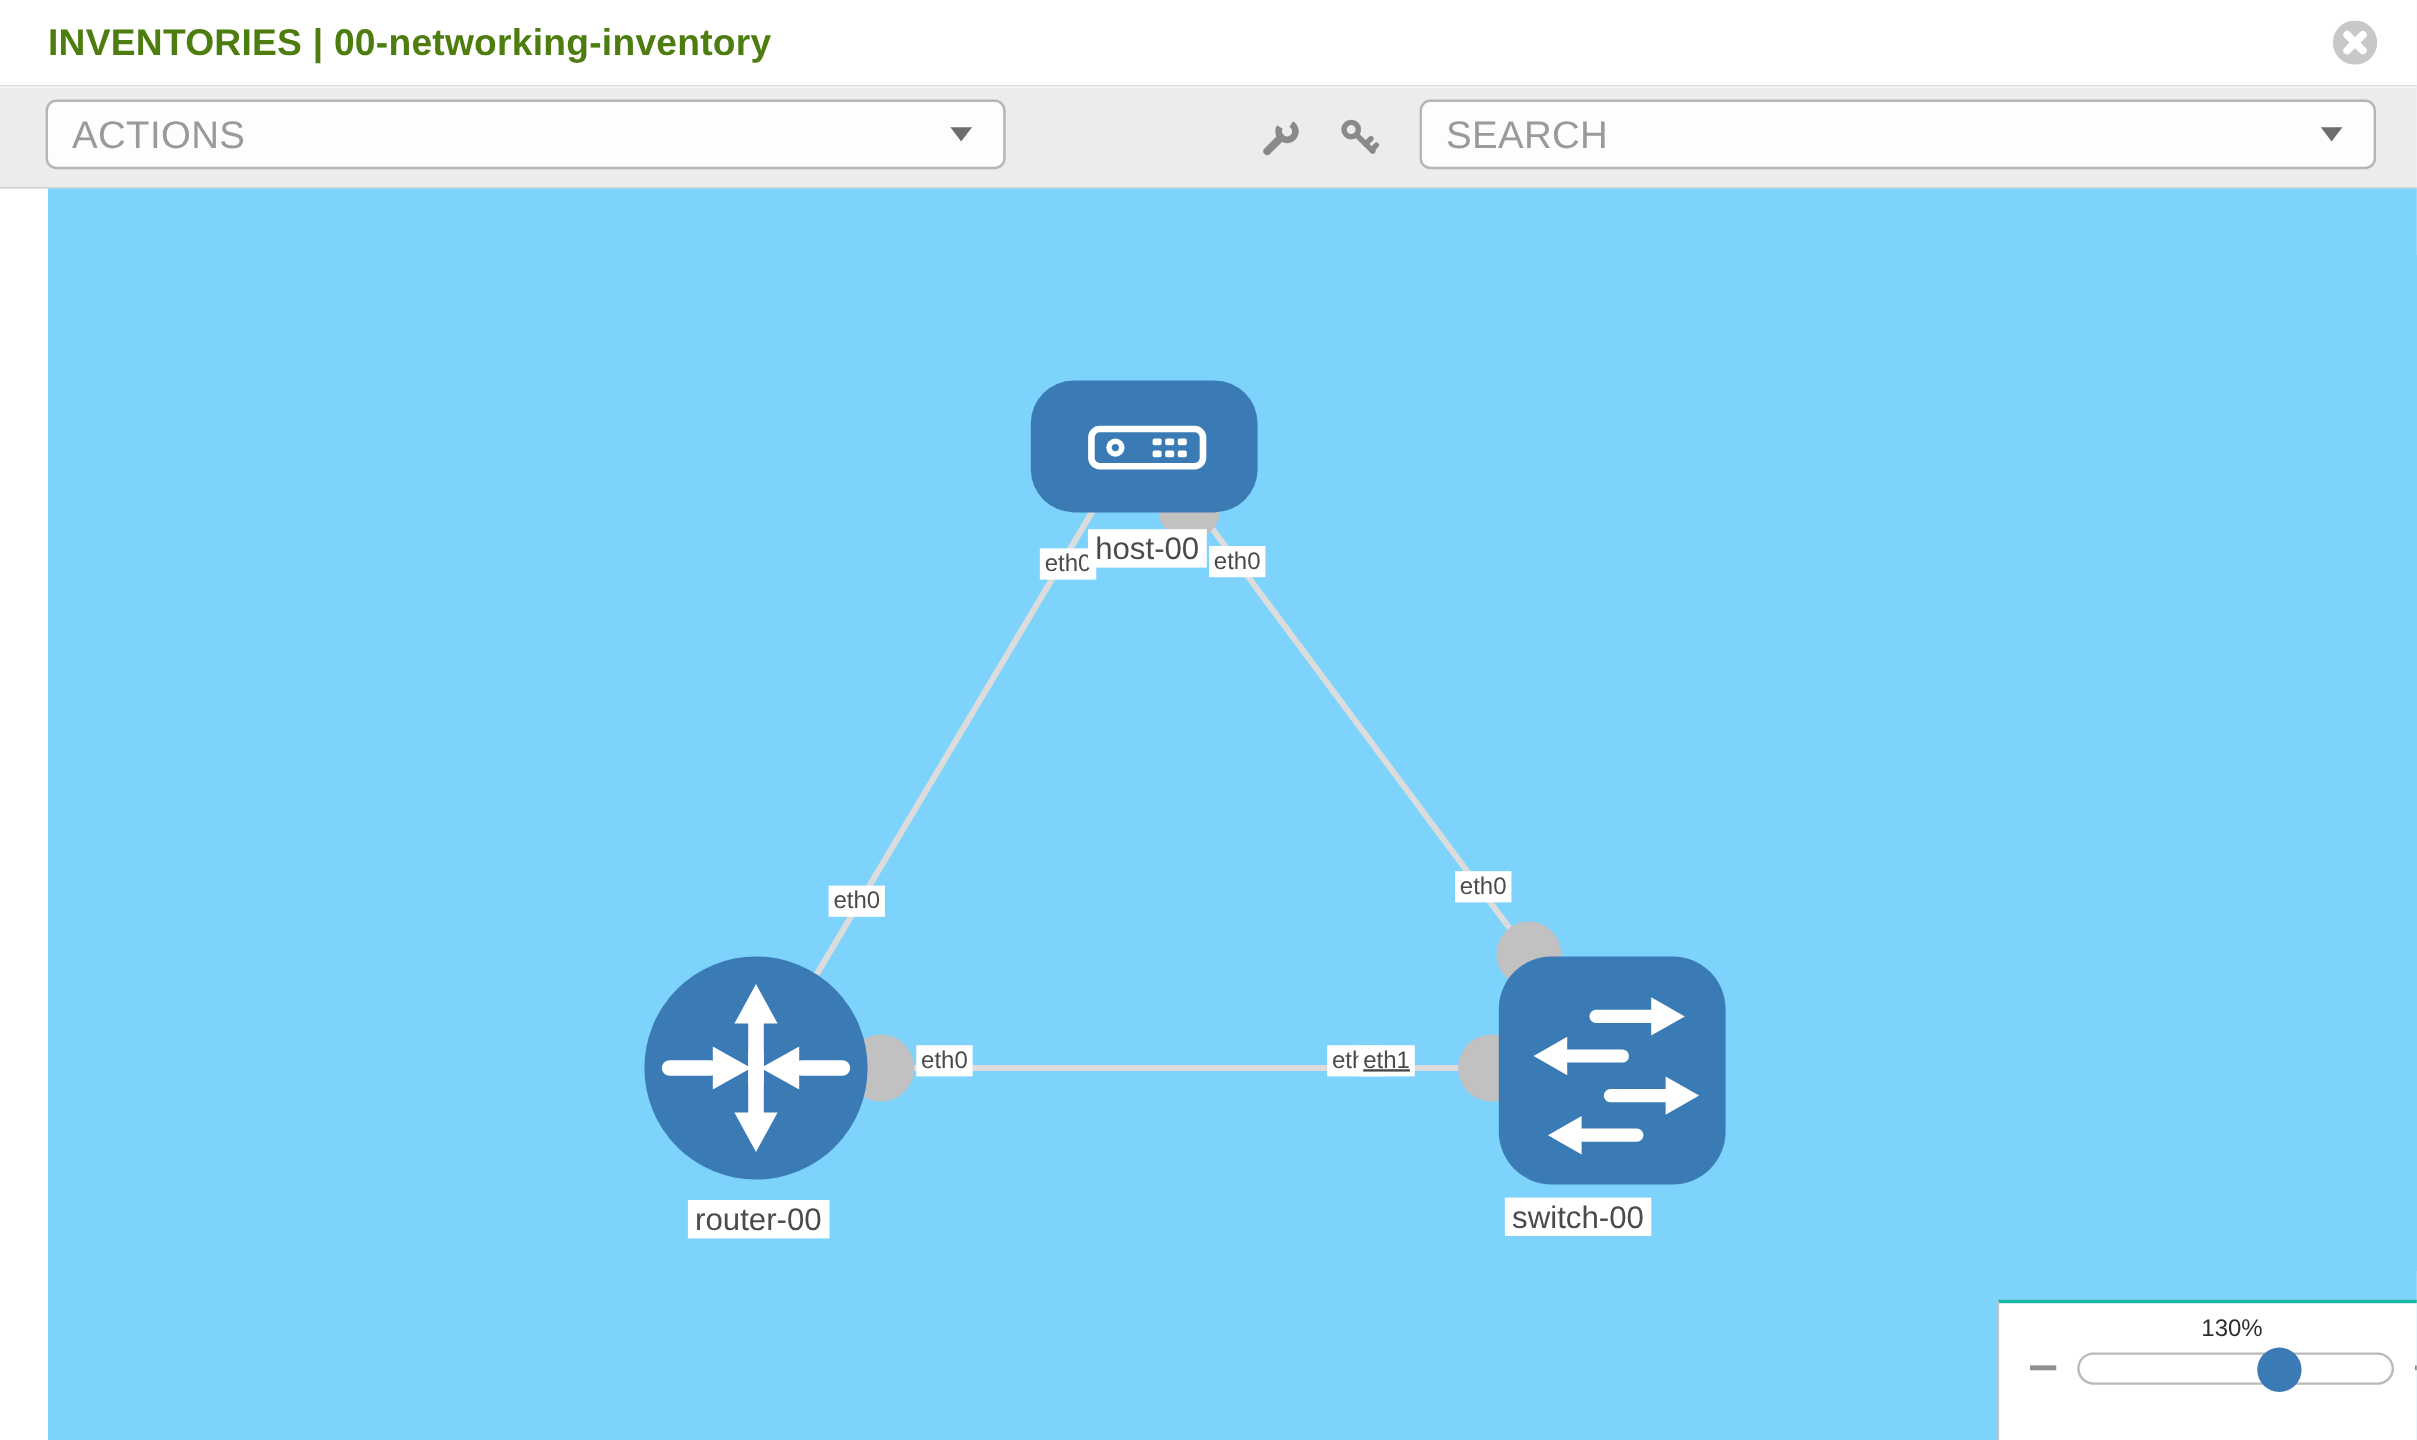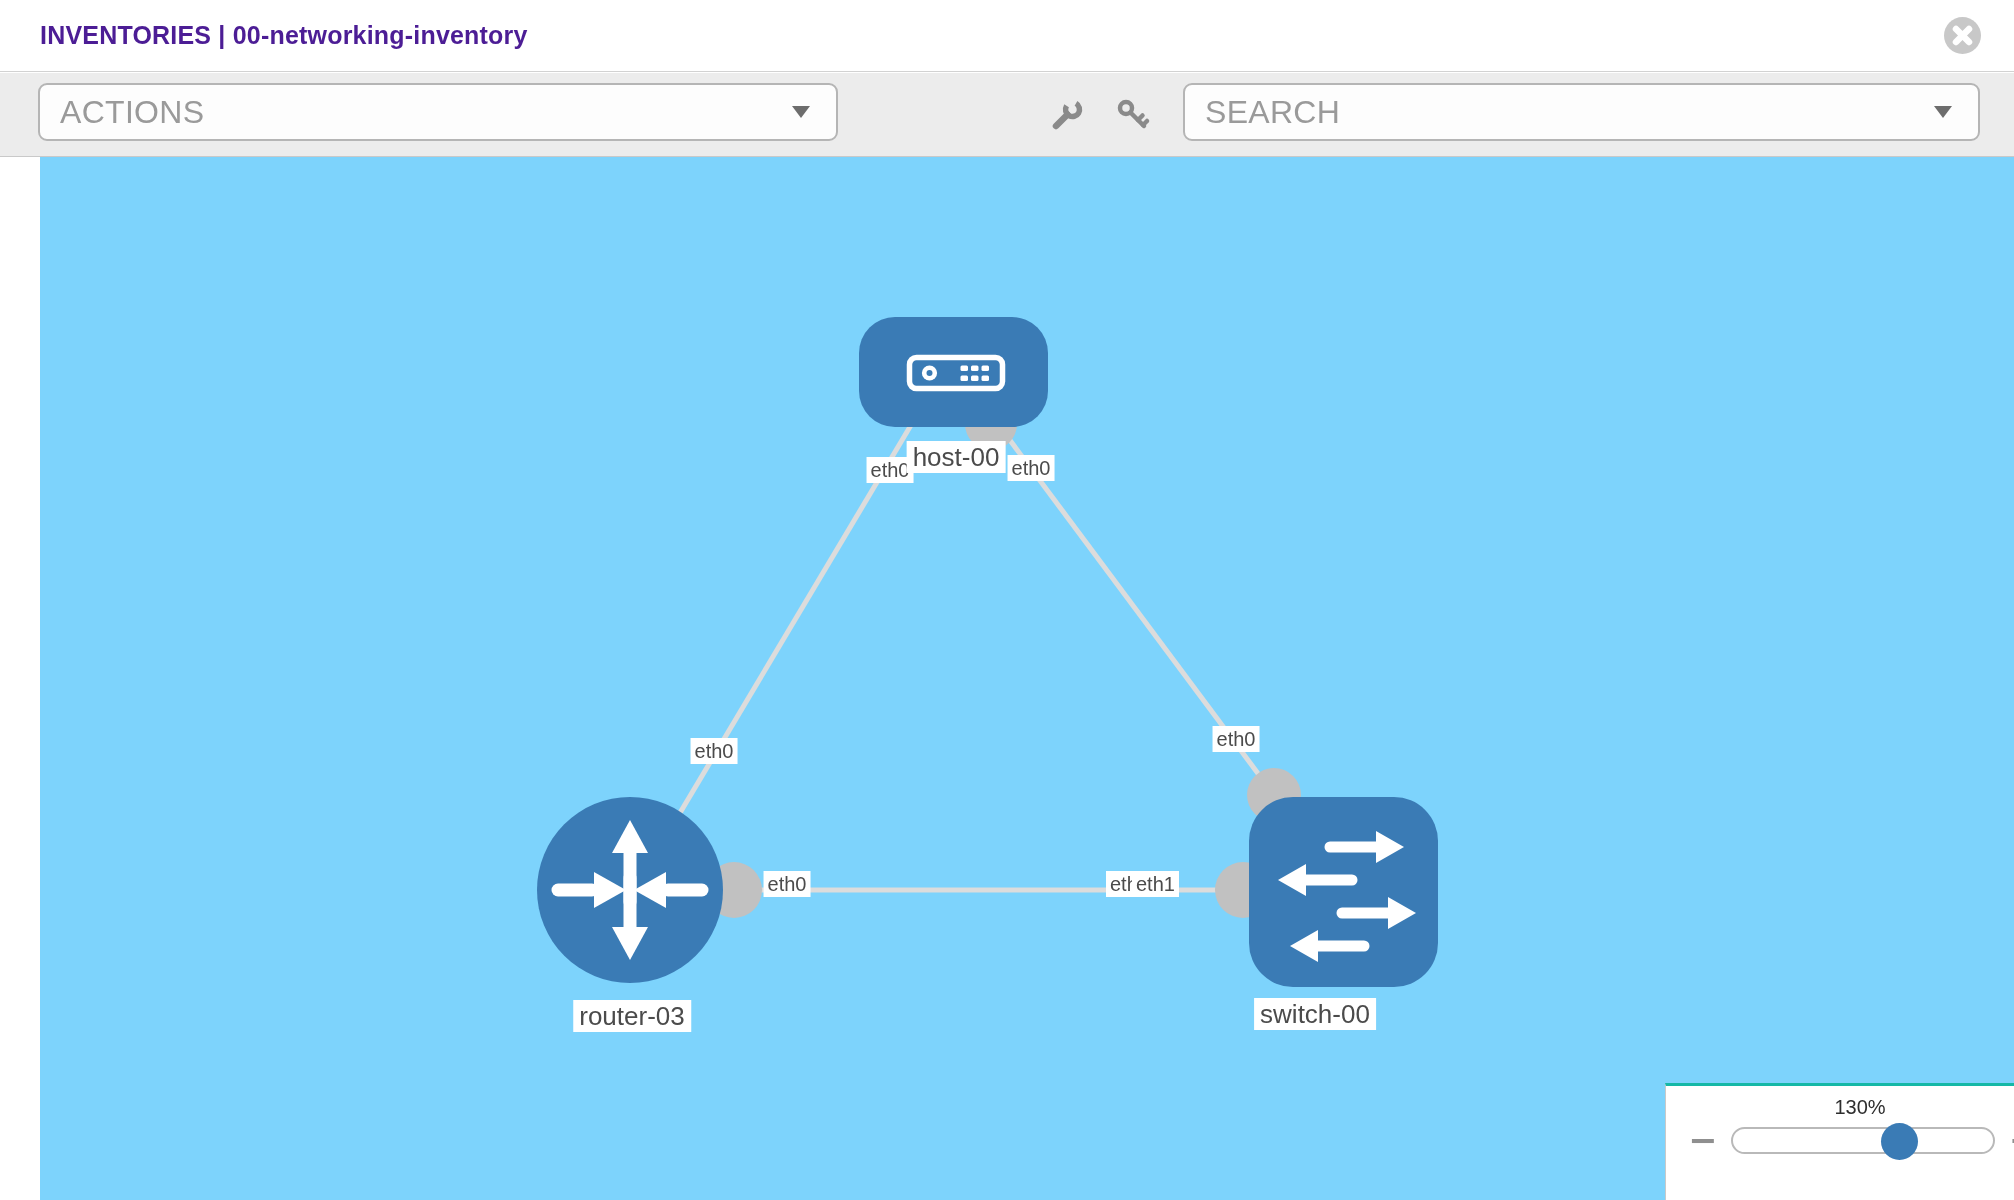--- a/index.html
+++ b/index.html
@@ -7,21 +7,21 @@
   body {
     width:2014px; height:1200px; position:relative; overflow:hidden;
     background:#ffffff; font-family:"Liberation Sans", sans-serif;
   }
   
   .header {
     position:absolute; top:0; left:0; width:2014px; height:72px;
     background:#ffffff; border-bottom:1px solid #d2d2d2;
     display:flex; align-items:center; padding:0 33px 0 40px;
   }
-  .title { font-size:25px; font-weight:bold; color:#4c1d95; letter-spacing:.2px; }
+  .title { font-size:31px; font-weight:bold; color:#4d7c0f; letter-spacing:.2px; }
   .close-btn { margin-left:auto; width:37px; height:37px; border:none; background:transparent; padding:0; cursor:pointer; }
 
   
   .toolbar {
     position:absolute; top:73px; left:0; width:2014px; height:84px;
     background:#ececec; border-bottom:1px solid #c9c9c9;
   }
   .select {
     position:absolute; top:10px; height:58px; background:#fdfdfd;
     border:2px solid #b5b5b5; border-radius:9px;
@@ -170,23 +170,23 @@
 
   <div class="chip if-label" style="left:850px; top:300px;">eth0</div>
   <div class="chip node-label" style="left:916px; top:284px;text-align:center;">host-00</div>
   <div class="chip if-label" style="left:991px; top:298px;">eth0</div>
 
   <div class="chip if-label" style="left:674px; top:581px;">eth0</div>
   <div class="chip if-label" style="left:1196px; top:569px;">eth0</div>
 
   <div class="chip if-label" style="left:747px; top:714px;">eth0</div>
   <div class="chip if-label no-center" style="left:1066px; top:714px;">eth0</div>
-  <div class="chip if-label no-center" style="left:1092px; top:714px;">eth1</div>
+  <div class="chip if-label no-center" style="left:1092px; top:714px;text-decoration:underline;">eth1</div>
 
-  <div class="chip node-label" style="left:592px; top:843px;">router-03</div>
+  <div class="chip node-label" style="left:592px; top:843px;">router-00</div>
   <div class="chip node-label" style="left:1275px; top:841px;">switch-00</div>
 
   <div class="zoom-panel">
     <div class="zoom-value">130%</div>
     <div class="zoom-row">
       <span class="zoom-btn">−</span>
       <div class="zoom-track">
         <div class="zoom-thumb"></div>
       </div>
       <span class="zoom-btn">+</span>

